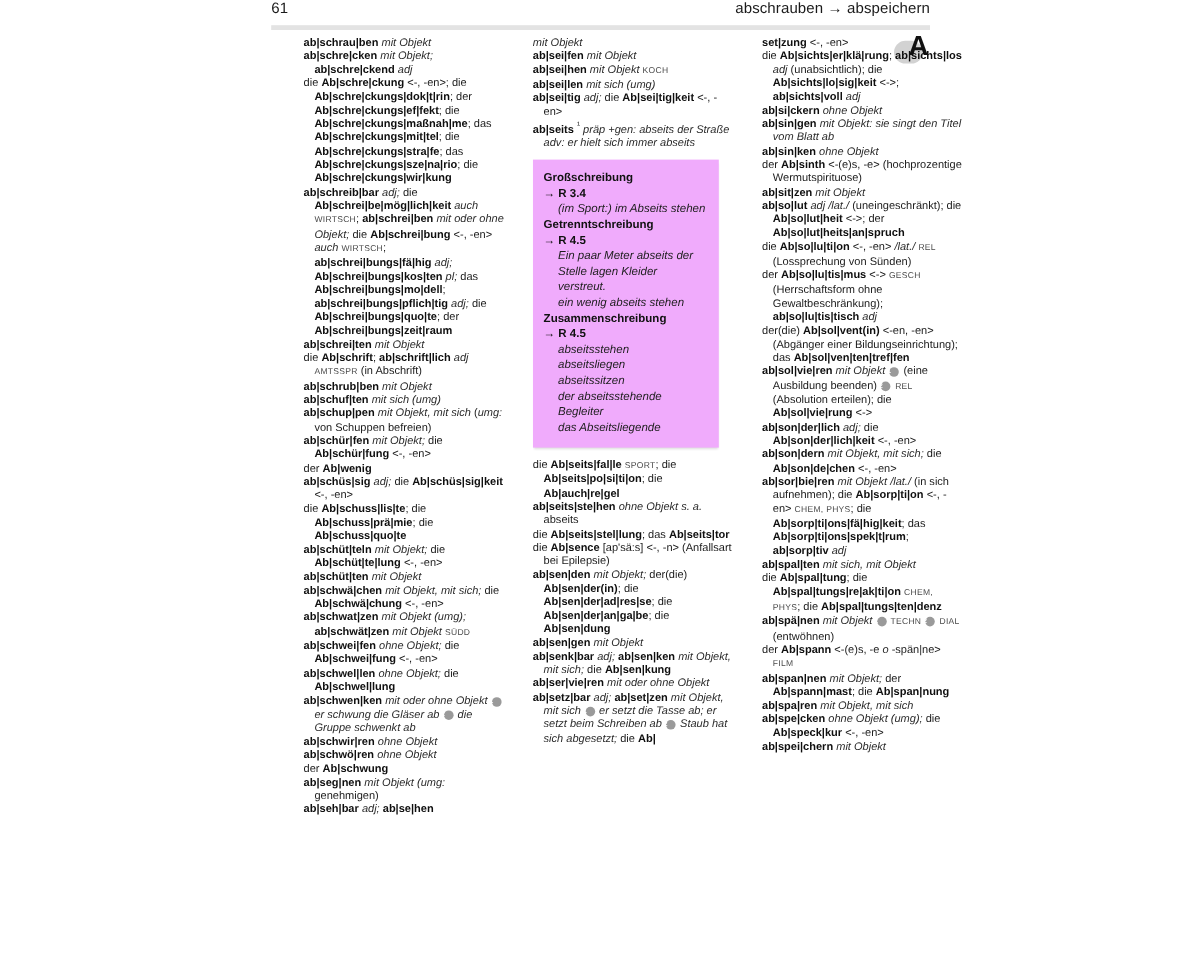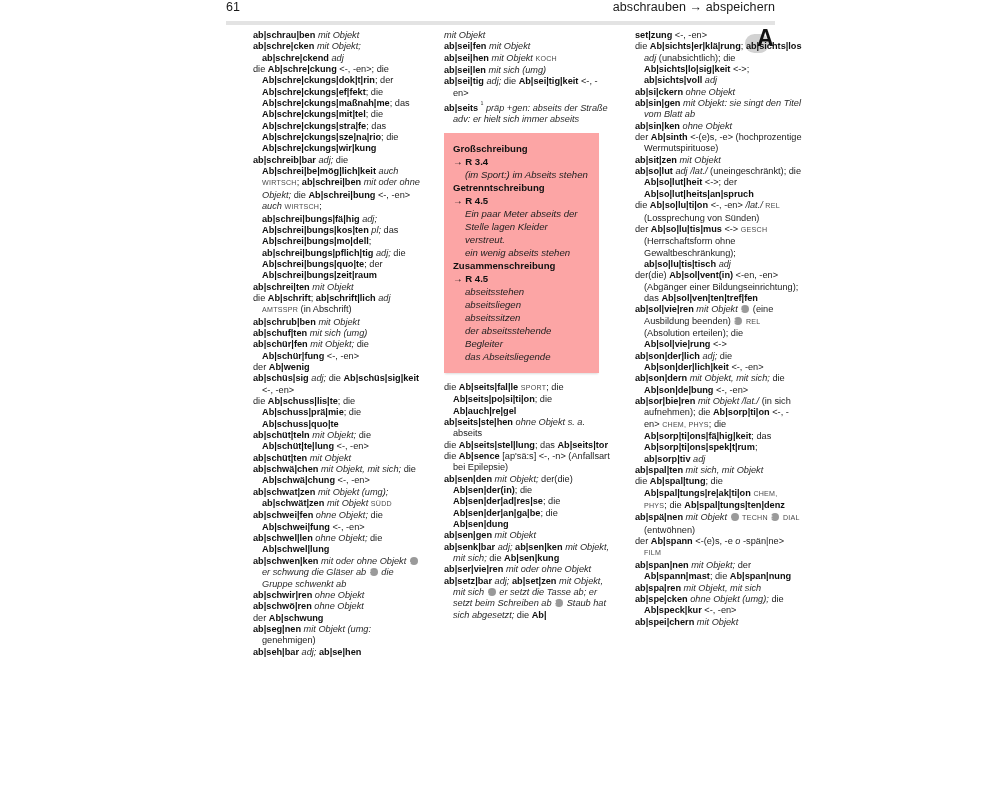--- a/index.html
+++ b/index.html
@@ -122,21 +122,21 @@
     font-size: 6px;
     text-align: center;
     vertical-align: 1px;
     font-style: normal;
     font-weight: bold;
     margin: 0 1px;
   }
 
   
   .rulesbox {
-    background: #fca5a5;
+    background: #f0abfc;
     margin: 7px 0 9px 0;
     padding: 9px 9px 10px 9px;
     box-sizing: border-box;
     width: 155px;
     border-radius: 0px;
     box-shadow: 0 2px 2px -1px rgba(0,0,0,0.14);
   }
   .rulesbox .rb-head {
     font-weight: bold;
     font-size: 9.6px;
@@ -176,20 +176,21 @@
   <div class="cols">
     <div class="col" id="col1">
         <p class="entry"><span class="hw">ab|schrau|ben</span> <span class="it">mit Objekt</span></p>
         <p class="entry"><span class="hw">ab|schre|cken</span> <span class="it">mit Objekt;</span> <span class="hw">ab|schre|ckend</span> <span class="it">adj</span></p>
         <p class="entry">die <span class="hw">Ab|schre|ckung</span> &lt;-, -en&gt;; die <span class="hw">Ab|schre|ckungs|dok|t|rin</span>; der <span class="hw">Ab|schre|ckungs|ef|fekt</span>; die <span class="hw">Ab|schre|ckungs|maßnah|me</span>; das <span class="hw">Ab|schre|ckungs|mit|tel</span>; die <span class="hw">Ab|schre|ckungs|stra|fe</span>; das <span class="hw">Ab|schre|ckungs|sze|na|rio</span>; die <span class="hw">Ab|schre|ckungs|wir|kung</span></p>
         <p class="entry"><span class="hw">ab|schreib|bar</span> <span class="it">adj;</span> die <span class="hw">Ab|schrei|be|mög|lich|keit</span> <span class="it">auch</span> <span class="sc">wirtsch</span>; <span class="hw">ab|schrei|ben</span> <span class="it">mit oder ohne Objekt;</span> die <span class="hw">Ab|schrei|bung</span> &lt;-, -en&gt; <span class="it">auch</span> <span class="sc">wirtsch</span>; <span class="hw">ab|schrei|bungs|fä|hig</span> <span class="it">adj;</span> <span class="hw">Ab|schrei|bungs|kos|ten</span> <span class="it">pl;</span> das <span class="hw">Ab|schrei|bungs|mo|dell</span>; <span class="hw">ab|schrei|bungs|pflich|tig</span> <span class="it">adj;</span> die <span class="hw">Ab|schrei|bungs|quo|te</span>; der <span class="hw">Ab|schrei|bungs|zeit|raum</span></p>
         <p class="entry"><span class="hw">ab|schrei|ten</span> <span class="it">mit Objekt</span></p>
         <p class="entry">die <span class="hw">Ab|schrift</span>; <span class="hw">ab|schrift|lich</span> <span class="it">adj</span> <span class="sc">amtsspr</span> (in Abschrift)</p>
         <p class="entry"><span class="hw">ab|schrub|ben</span> <span class="it">mit Objekt</span></p>
         <p class="entry"><span class="hw">ab|schuf|ten</span> <span class="it">mit sich (umg)</span></p>
+        <p class="entry"><span class="hw">ab|schup|pen</span> <span class="it">mit Objekt, mit sich</span> (<span class="it">umg:</span> von Schuppen befreien)</p>
         <p class="entry"><span class="hw">ab|schür|fen</span> <span class="it">mit Objekt;</span> die <span class="hw">Ab|schür|fung</span> &lt;-, -en&gt;</p>
         <p class="entry">der <span class="hw">Ab|wenig</span></p>
         <p class="entry"><span class="hw">ab|schüs|sig</span> <span class="it">adj;</span> die <span class="hw">Ab|schüs|sig|keit</span> &lt;-, -en&gt;</p>
         <p class="entry">die <span class="hw">Ab|schuss|lis|te</span>; die <span class="hw">Ab|schuss|prä|mie</span>; die <span class="hw">Ab|schuss|quo|te</span></p>
         <p class="entry"><span class="hw">ab|schüt|teln</span> <span class="it">mit Objekt;</span> die <span class="hw">Ab|schüt|te|lung</span> &lt;-, -en&gt;</p>
         <p class="entry"><span class="hw">ab|schüt|ten</span> <span class="it">mit Objekt</span></p>
         <p class="entry"><span class="hw">ab|schwä|chen</span> <span class="it">mit Objekt, mit sich;</span> die <span class="hw">Ab|schwä|chung</span> &lt;-, -en&gt;</p>
         <p class="entry"><span class="hw">ab|schwat|zen</span> <span class="it">mit Objekt (umg);</span> <span class="hw">ab|schwät|zen</span> <span class="it">mit Objekt</span> <span class="sc">südd</span></p>
         <p class="entry"><span class="hw">ab|schwei|fen</span> <span class="it">ohne Objekt;</span> die <span class="hw">Ab|schwei|fung</span> &lt;-, -en&gt;</p>
         <p class="entry"><span class="hw">ab|schwel|len</span> <span class="it">ohne Objekt;</span> die <span class="hw">Ab|schwel|lung</span></p>
@@ -240,21 +241,21 @@
         <p class="entry"><span class="hw">ab|sin|gen</span> <span class="it">mit Objekt: sie singt den Titel vom Blatt ab</span></p>
         <p class="entry"><span class="hw">ab|sin|ken</span> <span class="it">ohne Objekt</span></p>
         <p class="entry">der <span class="hw">Ab|sinth</span> &lt;-(e)s, -e&gt; (hochprozentige Wermutspirituose)</p>
         <p class="entry"><span class="hw">ab|sit|zen</span> <span class="it">mit Objekt</span></p>
         <p class="entry"><span class="hw">ab|so|lut</span> <span class="it">adj /lat./</span> (uneingeschränkt); die <span class="hw">Ab|so|lut|heit</span> &lt;-&gt;; der <span class="hw">Ab|so|lut|heits|an|spruch</span></p>
         <p class="entry">die <span class="hw">Ab|so|lu|ti|on</span> &lt;-, -en&gt; <span class="it">/lat./</span> <span class="sc">rel</span> (Lossprechung von Sünden)</p>
         <p class="entry">der <span class="hw">Ab|so|lu|tis|mus</span> &lt;-&gt; <span class="sc">gesch</span> (Herrschaftsform ohne Gewaltbeschränkung); <span class="hw">ab|so|lu|tis|tisch</span> <span class="it">adj</span></p>
         <p class="entry">der(die) <span class="hw">Ab|sol|vent(in)</span> &lt;-en, -en&gt; (Abgänger einer Bildungseinrichtung); das <span class="hw">Ab|sol|ven|ten|tref|fen</span></p>
         <p class="entry"><span class="hw">ab|sol|vie|ren</span> <span class="it">mit Objekt</span> <span class="num">1</span> (eine Ausbildung beenden) <span class="num">2</span> <span class="sc">rel</span> (Absolution erteilen); die <span class="hw">Ab|sol|vie|rung</span> &lt;-&gt;</p>
         <p class="entry"><span class="hw">ab|son|der|lich</span> <span class="it">adj;</span> die <span class="hw">Ab|son|der|lich|keit</span> &lt;-, -en&gt;</p>
-        <p class="entry"><span class="hw">ab|son|dern</span> <span class="it">mit Objekt, mit sich;</span> die <span class="hw">Ab|son|de|bung</span> &lt;-, -en&gt;</p>
+        <p class="entry"><span class="hw">ab|son|dern</span> <span class="it">mit Objekt, mit sich;</span> die <span class="hw">Ab|son|de|chen</span> &lt;-, -en&gt;</p>
         <p class="entry"><span class="hw">ab|sor|bie|ren</span> <span class="it">mit Objekt /lat./</span> (in sich aufnehmen); die <span class="hw">Ab|sorp|ti|on</span> &lt;-, -en&gt; <span class="sc">chem, phys</span>; die <span class="hw">Ab|sorp|ti|ons|fä|hig|keit</span>; das <span class="hw">Ab|sorp|ti|ons|spek|t|rum</span>; <span class="hw">ab|sorp|tiv</span> <span class="it">adj</span></p>
         <p class="entry"><span class="hw">ab|spal|ten</span> <span class="it">mit sich, mit Objekt</span></p>
         <p class="entry">die <span class="hw">Ab|spal|tung</span>; die <span class="hw">Ab|spal|tungs|re|ak|ti|on</span> <span class="sc">chem, phys</span>; die <span class="hw">Ab|spal|tungs|ten|denz</span></p>
         <p class="entry"><span class="hw">ab|spä|nen</span> <span class="it">mit Objekt</span> <span class="num">1</span> <span class="sc">techn</span> <span class="num">2</span> <span class="sc">dial</span> (entwöhnen)</p>
         <p class="entry">der <span class="hw">Ab|spann</span> &lt;-(e)s, -e <span class="it">o</span> -spän|ne&gt; <span class="sc">film</span></p>
         <p class="entry"><span class="hw">ab|span|nen</span> <span class="it">mit Objekt;</span> der <span class="hw">Ab|spann|mast</span>; die <span class="hw">Ab|span|nung</span></p>
         <p class="entry"><span class="hw">ab|spa|ren</span> <span class="it">mit Objekt, mit sich</span></p>
         <p class="entry"><span class="hw">ab|spe|cken</span> <span class="it">ohne Objekt (umg);</span> die <span class="hw">Ab|speck|kur</span> &lt;-, -en&gt;</p>
         <p class="entry"><span class="hw">ab|spei|chern</span> <span class="it">mit Objekt</span></p>
       </div>

